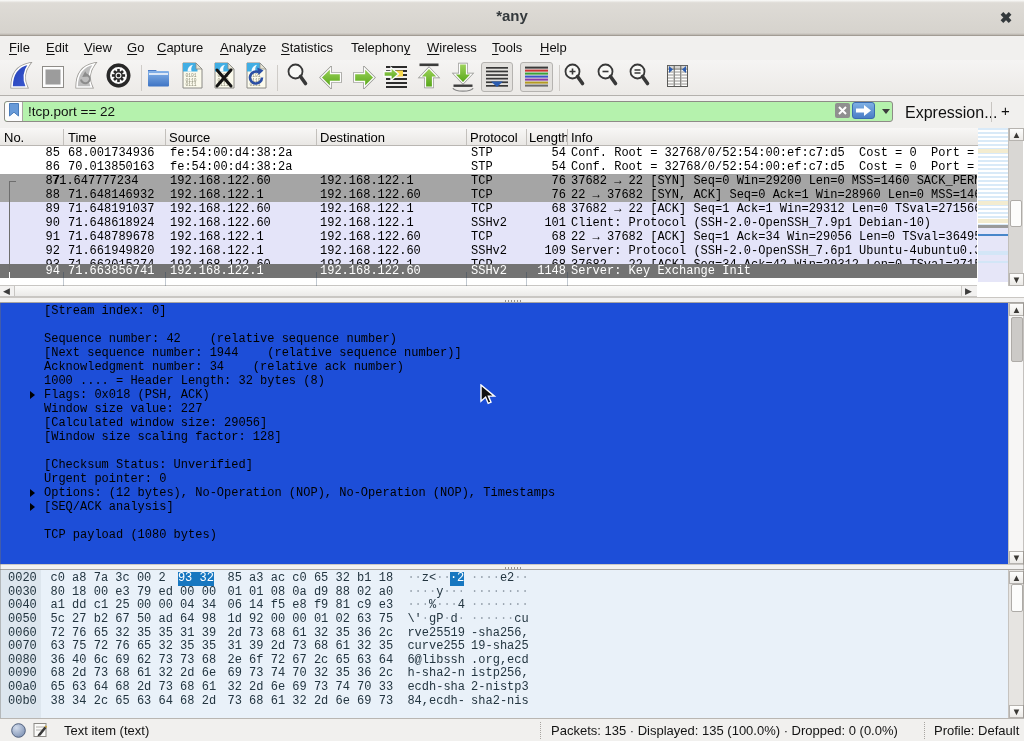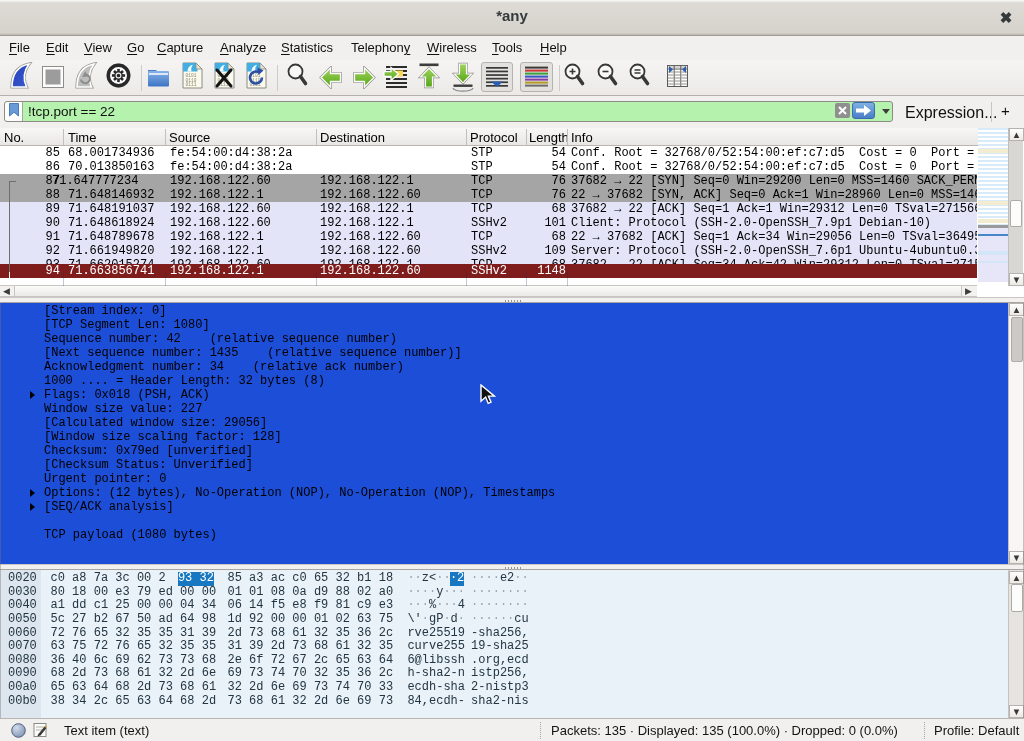--- a/index.html
+++ b/index.html
@@ -398,27 +398,28 @@
       </div>
 <div class="prow" style="top:130px;background:#e4e4f9;color:#000">
         <span class="mono cnum" style="left:0px">93</span>
         <span class="mono" style="left:68px">71.662015274</span>
         <span class="mono" style="left:170px">192.168.122.60</span>
         <span class="mono" style="left:320px">192.168.122.1</span>
         <span class="mono" style="left:471px">TCP</span>
         <span class="mono" style="left:506px;width:60px;text-align:right">68</span>
         <span class="mono" style="left:571px;width:406px;overflow:hidden">37682 → 22 [ACK] Seq=34 Ack=42 Win=29312 Len=0 TSval=2715</span>
       </div>
-<div class="prow" style="top:136px;background:#7f1d1d;color:#ffffff">
+<div class="prow" style="top:136px;background:#737373;color:#ffffff">
         <span class="mono cnum" style="left:0px">94</span>
         <span class="mono" style="left:68px">71.663856741</span>
         <span class="mono" style="left:170px">192.168.122.1</span>
         <span class="mono" style="left:320px">192.168.122.60</span>
         <span class="mono" style="left:471px">SSHv2</span>
         <span class="mono" style="left:506px;width:60px;text-align:right">1148</span>
+        <span class="mono" style="left:571px;width:406px;overflow:hidden">Server: Key Exchange Init</span>
       </div>
     </div>
   <div class="abs" id="minimap" style="left:978px;top:0px;width:30px;height:170px;background:repeating-linear-gradient(180deg,#d9eaf8 0px,#d9eaf8 2px,#ffffff 2px,#ffffff 4px)">
     <div class="abs" style="left:0;top:21px;width:30px;height:4px;background:#f3ecd0"></div>
     <div class="abs" style="left:0;top:73px;width:30px;height:4px;background:#f3ecd0"></div>
     <div class="abs" style="left:0;top:91px;width:30px;height:4px;background:#f3ecd0"></div>
     <div class="abs" style="left:0;top:96.5px;width:30px;height:3.5px;background:#9a9a9a"></div>
     <div class="abs" style="left:0;top:100px;width:30px;height:58px;background:#e6e6f8"></div>
     <div class="abs" style="left:0;top:105.5px;width:30px;height:2.5px;background:#4886ca"></div>
     <div class="abs" style="left:0;top:123px;width:30px;height:3.5px;background:#d3e6f7"></div>
@@ -439,28 +440,25 @@
 </div>
 
 <div class="abs splitter" style="top:297px;height:6px">
     <span class="grip"></span>
   </div>
 
 <div class="abs" id="details">
     <div class="drow" style="top:1px;color:#000">
       <span class="mono" style="left:44px">[Stream index: 0]</span>
     </div>
-<div class="drow" style="top:15px;color:#000">
-      <span class="mono" style="left:44px">[TCP Segment Len: 1080]</span>
-    </div>
 <div class="drow" style="top:29px;color:#000">
       <span class="mono" style="left:44px">Sequence number: 42    (relative sequence number)</span>
     </div>
 <div class="drow" style="top:43px;color:#000">
-      <span class="mono" style="left:44px">[Next sequence number: 1435    (relative sequence number)]</span>
+      <span class="mono" style="left:44px">[Next sequence number: 1944    (relative sequence number)]</span>
     </div>
 <div class="drow" style="top:57px;color:#000">
       <span class="mono" style="left:44px">Acknowledgment number: 34    (relative ack number)</span>
     </div>
 <div class="drow" style="top:71px;color:#000">
       <span class="mono" style="left:44px">1000 .... = Header Length: 32 bytes (8)</span>
     </div>
 <div class="drow" style="top:85px;color:#000">
       <svg class="exp" style="left:28px" viewBox="0 0 8 8">
         <path d="M2 0 L7 4 L2 8 Z" fill="#000"></path>
@@ -468,23 +466,20 @@
       <span class="mono" style="left:44px">Flags: 0x018 (PSH, ACK)</span>
     </div>
 <div class="drow" style="top:99px;color:#000">
       <span class="mono" style="left:44px">Window size value: 227</span>
     </div>
 <div class="drow" style="top:113px;color:#000">
       <span class="mono" style="left:44px">[Calculated window size: 29056]</span>
     </div>
 <div class="drow" style="top:127px;color:#000">
       <span class="mono" style="left:44px">[Window size scaling factor: 128]</span>
-    </div>
-<div class="drow" style="top:141px;color:#000">
-      <span class="mono" style="left:44px">Checksum: 0x79ed [unverified]</span>
     </div>
 <div class="drow" style="top:155px;color:#000">
       <span class="mono" style="left:44px">[Checksum Status: Unverified]</span>
     </div>
 <div class="drow" style="top:169px;color:#000">
       <span class="mono" style="left:44px">Urgent pointer: 0</span>
     </div>
 <div class="drow" style="top:183px;color:#000">
       <svg class="exp" style="left:28px" viewBox="0 0 8 8">
         <path d="M2 0 L7 4 L2 8 Z" fill="#000"></path>

